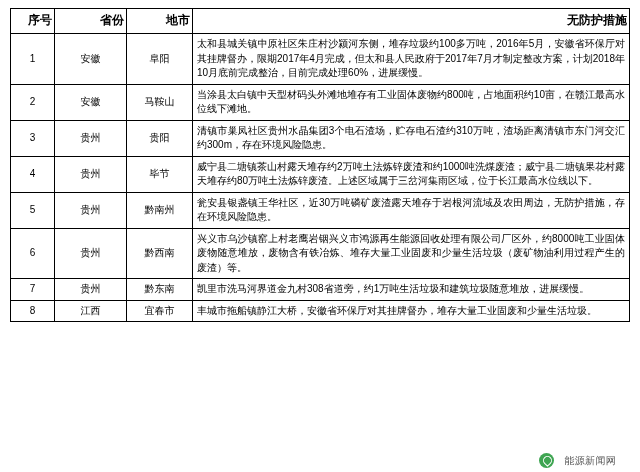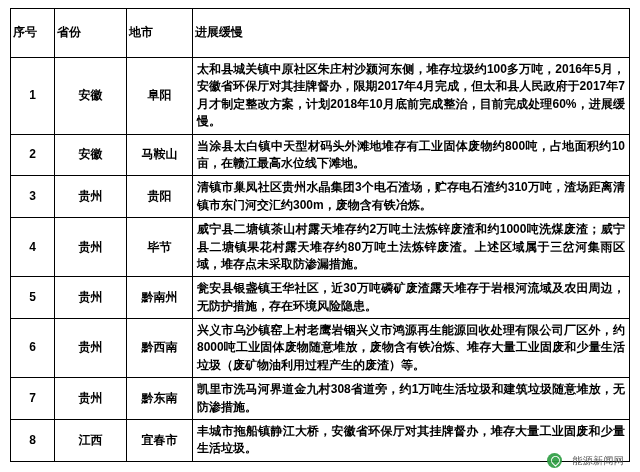--- a/index.html
+++ b/index.html
@@ -26,51 +26,50 @@
     width: 620px;
     border-collapse: collapse;
     table-layout: fixed;
     border: 1px solid #000;
   }
   table.issue-table th,
   table.issue-table td {
     border: 1px solid #000;
     vertical-align: middle;
     padding: 3px 4px;
-    font-size: 12px;
+    font-size: 10px;
     line-height: 1.45;
-    font-weight: bold;
   }
   table.issue-table thead th {
-    text-align: left;
+    text-align: right;
     font-weight: bold;
     font-size: 12px;
     height: 24px;
-    padding: 12px 2px;
+    padding: 0 2px;
   }
   col.c-idx { width: 44px; }
   col.c-prov { width: 72px; }
   col.c-city { width: 66px; }
   col.c-issue { width: auto; }
 
   td.idx, td.prov, td.city {
     text-align: center;
     font-size: 11.5px;
     font-weight: normal;
   }
   td.issue {
     text-align: justify;
     text-justify: inter-ideograph;
     font-size: 10.3px;
     line-height: 1.5;
     letter-spacing: 0px;
   }
   .watermark {
     position: absolute;
-    right: 16px;
+    right: 24px;
     bottom: 4px;
     display: flex;
     align-items: center;
     gap: 11px;
     opacity: 0.92;
   }
   .wm-badge {
     width: 15px;
     height: 15px;
     border-radius: 50%;
@@ -104,65 +103,65 @@
       <col class="c-idx">
       <col class="c-prov">
       <col class="c-city">
       <col class="c-issue">
     </colgroup>
     <thead>
       <tr>
         <th>序号</th>
         <th>省份</th>
         <th>地市</th>
-        <th>进展缓慢</th>
+        <th>无防护措施</th>
       </tr>
     </thead>
     <tbody>
       <tr>
         <td class="idx">1</td>
         <td class="prov">安徽</td>
         <td class="city">阜阳</td>
         <td class="issue">太和县城关镇中原社区朱庄村沙颍河东侧，堆存垃圾约100多万吨，2016年5月，安徽省环保厅对其挂牌督办，限期2017年4月完成，但太和县人民政府于2017年7月才制定整改方案，计划2018年10月底前完成整治，目前完成处理60%，进展缓慢。</td>
       </tr>
       <tr>
         <td class="idx">2</td>
         <td class="prov">安徽</td>
         <td class="city">马鞍山</td>
         <td class="issue">当涂县太白镇中天型材码头外滩地堆存有工业固体废物约800吨，占地面积约10亩，在赣江最高水位线下滩地。</td>
       </tr>
       <tr>
         <td class="idx">3</td>
         <td class="prov">贵州</td>
         <td class="city">贵阳</td>
-        <td class="issue">清镇市巢凤社区贵州水晶集团3个电石渣场，贮存电石渣约310万吨，渣场距离清镇市东门河交汇约300m，废物含有铁冶炼。</td>
+        <td class="issue">清镇市巢凤社区贵州水晶集团3个电石渣场，贮存电石渣约310万吨，渣场距离清镇市东门河交汇约300m，存在环境风险隐患。</td>
       </tr>
       <tr>
         <td class="idx">4</td>
         <td class="prov">贵州</td>
         <td class="city">毕节</td>
-        <td class="issue">威宁县二塘镇茶山村露天堆存约2万吨土法炼锌废渣和约1000吨洗煤废渣；威宁县二塘镇果花村露天堆存约80万吨土法炼锌废渣。上述区域属于三岔河集雨区域，堆存点未采取防渗漏措施。</td>
+        <td class="issue">威宁县二塘镇茶山村露天堆存约2万吨土法炼锌废渣和约1000吨洗煤废渣；威宁县二塘镇果花村露天堆存约80万吨土法炼锌废渣。上述区域属于三岔河集雨区域，位于长江最高水位线以下。</td>
       </tr>
       <tr>
         <td class="idx">5</td>
         <td class="prov">贵州</td>
         <td class="city">黔南州</td>
         <td class="issue">瓮安县银盏镇王华社区，近30万吨磷矿废渣露天堆存于岩根河流域及农田周边，无防护措施，存在环境风险隐患。</td>
       </tr>
       <tr>
         <td class="idx">6</td>
         <td class="prov">贵州</td>
         <td class="city">黔西南</td>
         <td class="issue">兴义市乌沙镇窑上村老鹰岩铟兴义市鸿源再生能源回收处理有限公司厂区外，约8000吨工业固体废物随意堆放，废物含有铁冶炼、堆存大量工业固废和少量生活垃圾（废矿物油利用过程产生的废渣）等。</td>
       </tr>
       <tr>
         <td class="idx">7</td>
         <td class="prov">贵州</td>
         <td class="city">黔东南</td>
-        <td class="issue">凯里市洗马河界道金九村308省道旁，约1万吨生活垃圾和建筑垃圾随意堆放，无防渗措施。</td>
+        <td class="issue">凯里市洗马河界道金九村308省道旁，约1万吨生活垃圾和建筑垃圾随意堆放，进展缓慢。</td>
       </tr>
       <tr>
         <td class="idx">8</td>
         <td class="prov">江西</td>
         <td class="city">宜春市</td>
         <td class="issue">丰城市拖船镇静江大桥，安徽省环保厅对其挂牌督办，堆存大量工业固废和少量生活垃圾。</td>
       </tr>
     </tbody>
   </table>
 

